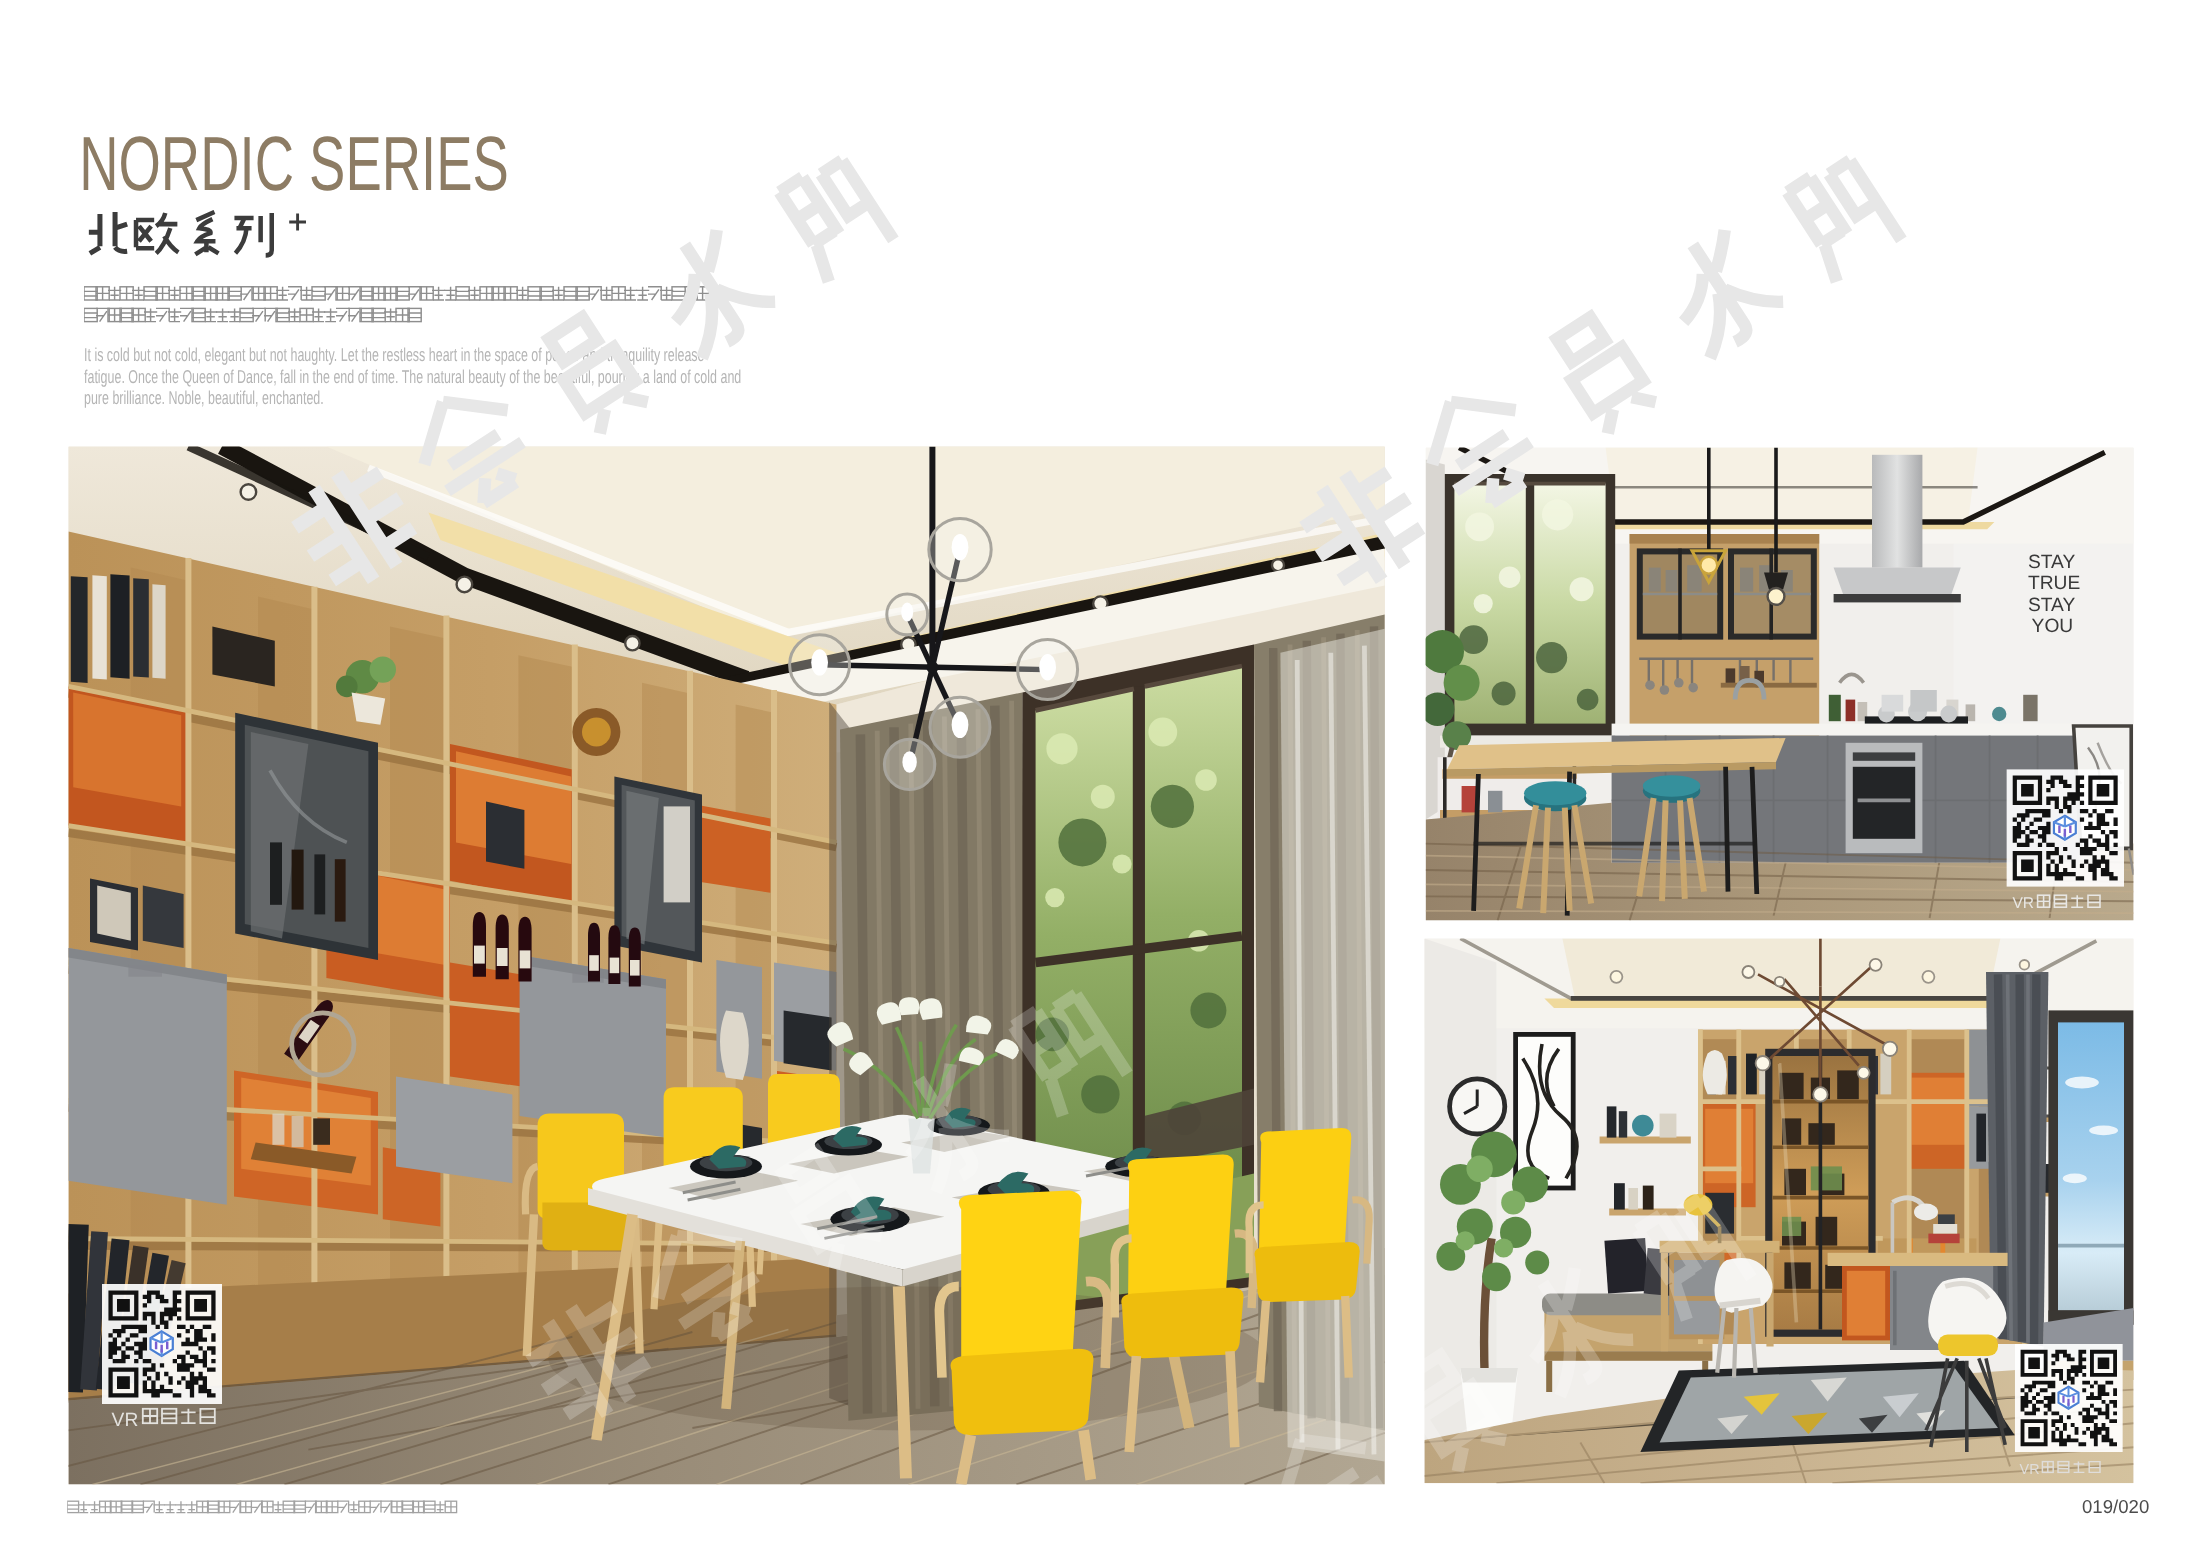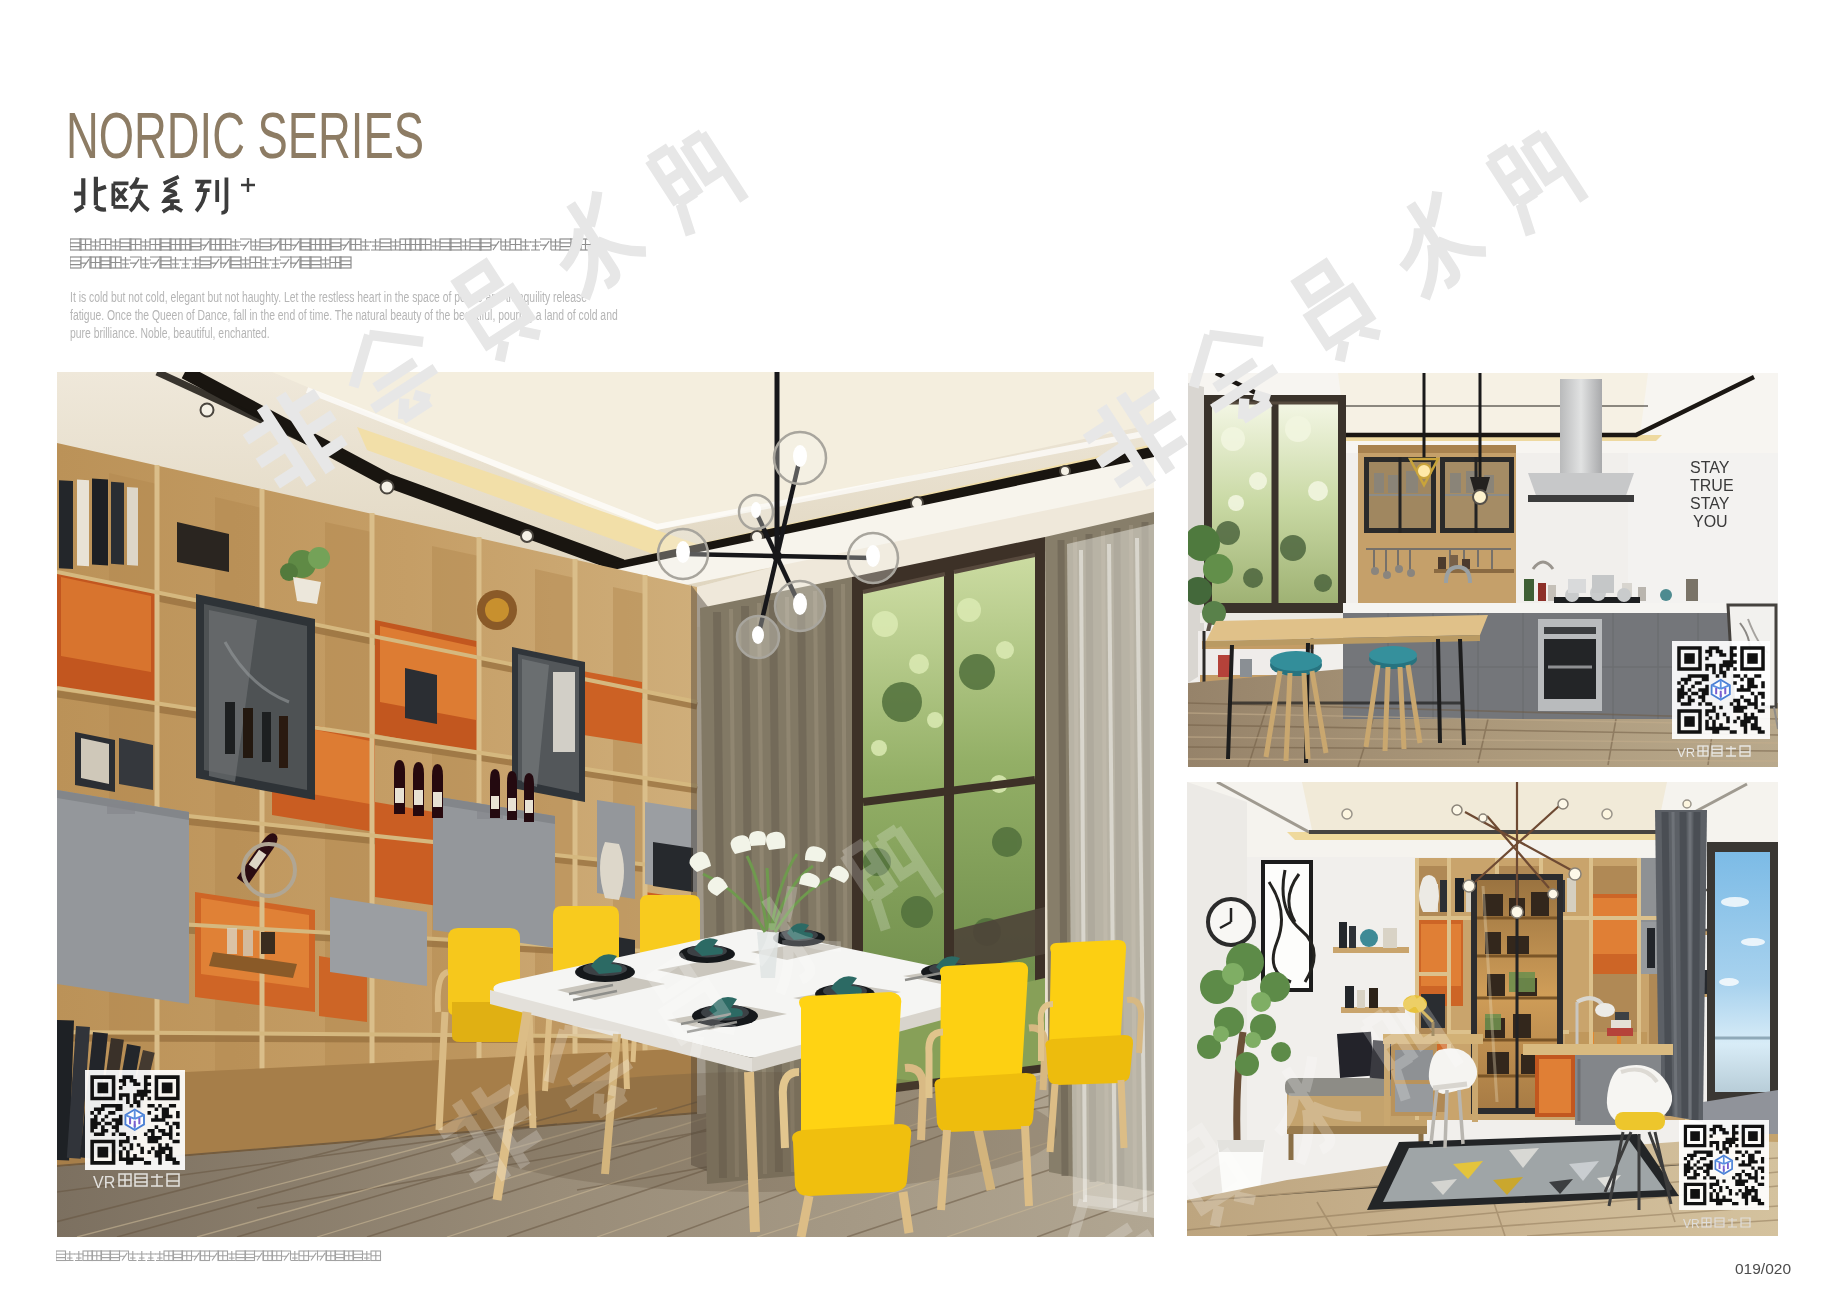--- a/index.html
+++ b/index.html
@@ -1557,13 +1557,13 @@
     </g>
     <g stroke="#a2a2a2" stroke-width="1.1" fill="none">
       <path d="M310.8 2v9.5M306.0 5h9.5M307.0 11.5h7.5M308.0 9h5.5"></path>
     </g>
     <g stroke="#a2a2a2" stroke-width="1.1" fill="none">
       <rect x="315.0" y="2" width="9.5" height="9.5"></rect>
       <path d="M315.0 6.8h9.5M319.8 2v9.5"></path>
     </g>
   </svg>
 
-<div class="abs" style="left:1735px;top:1248px;font-size:15.5px;color:#4c4c4c;margin-top:12px;">019/020</div>
+<div class="abs" style="left:1735px;top:1248px;font-size:15.5px;color:#4c4c4c;">019/020</div>
 
 </body></html>

